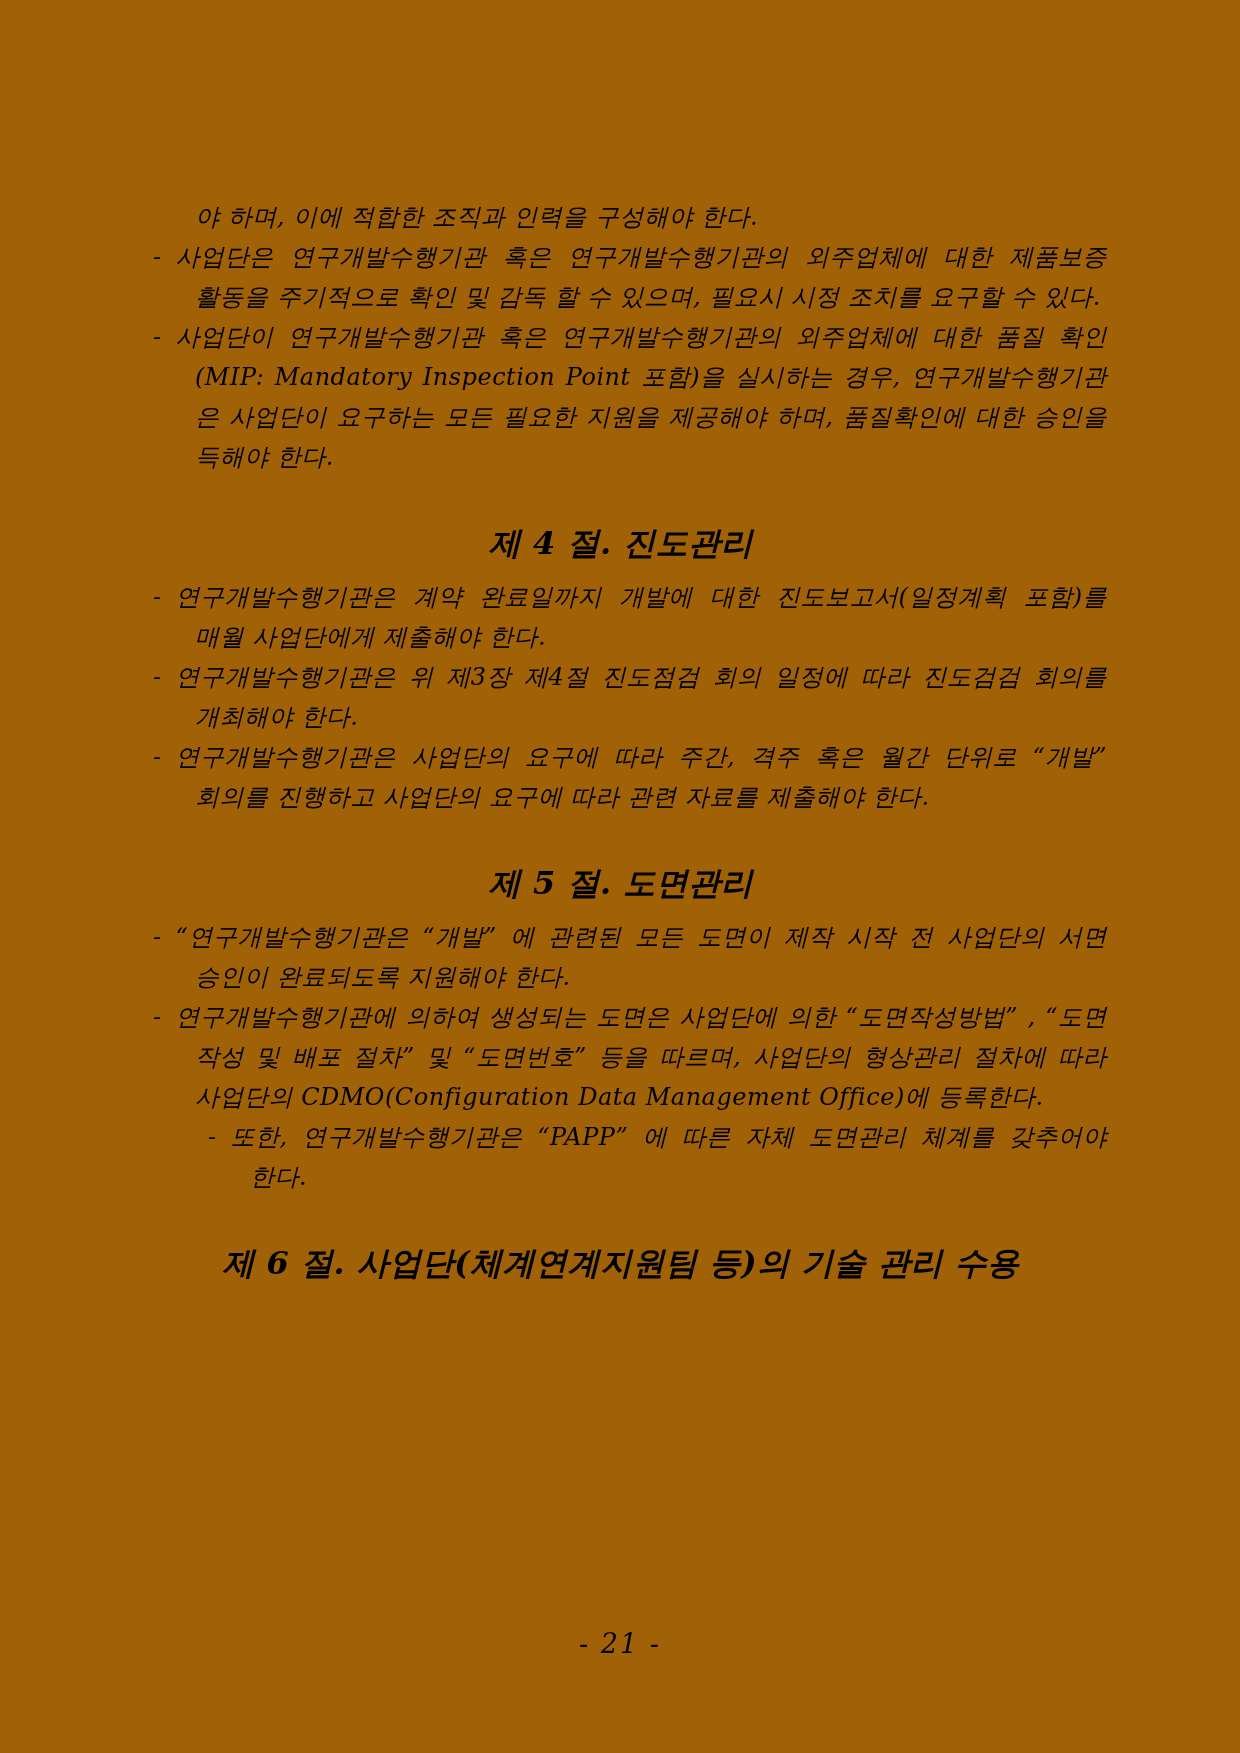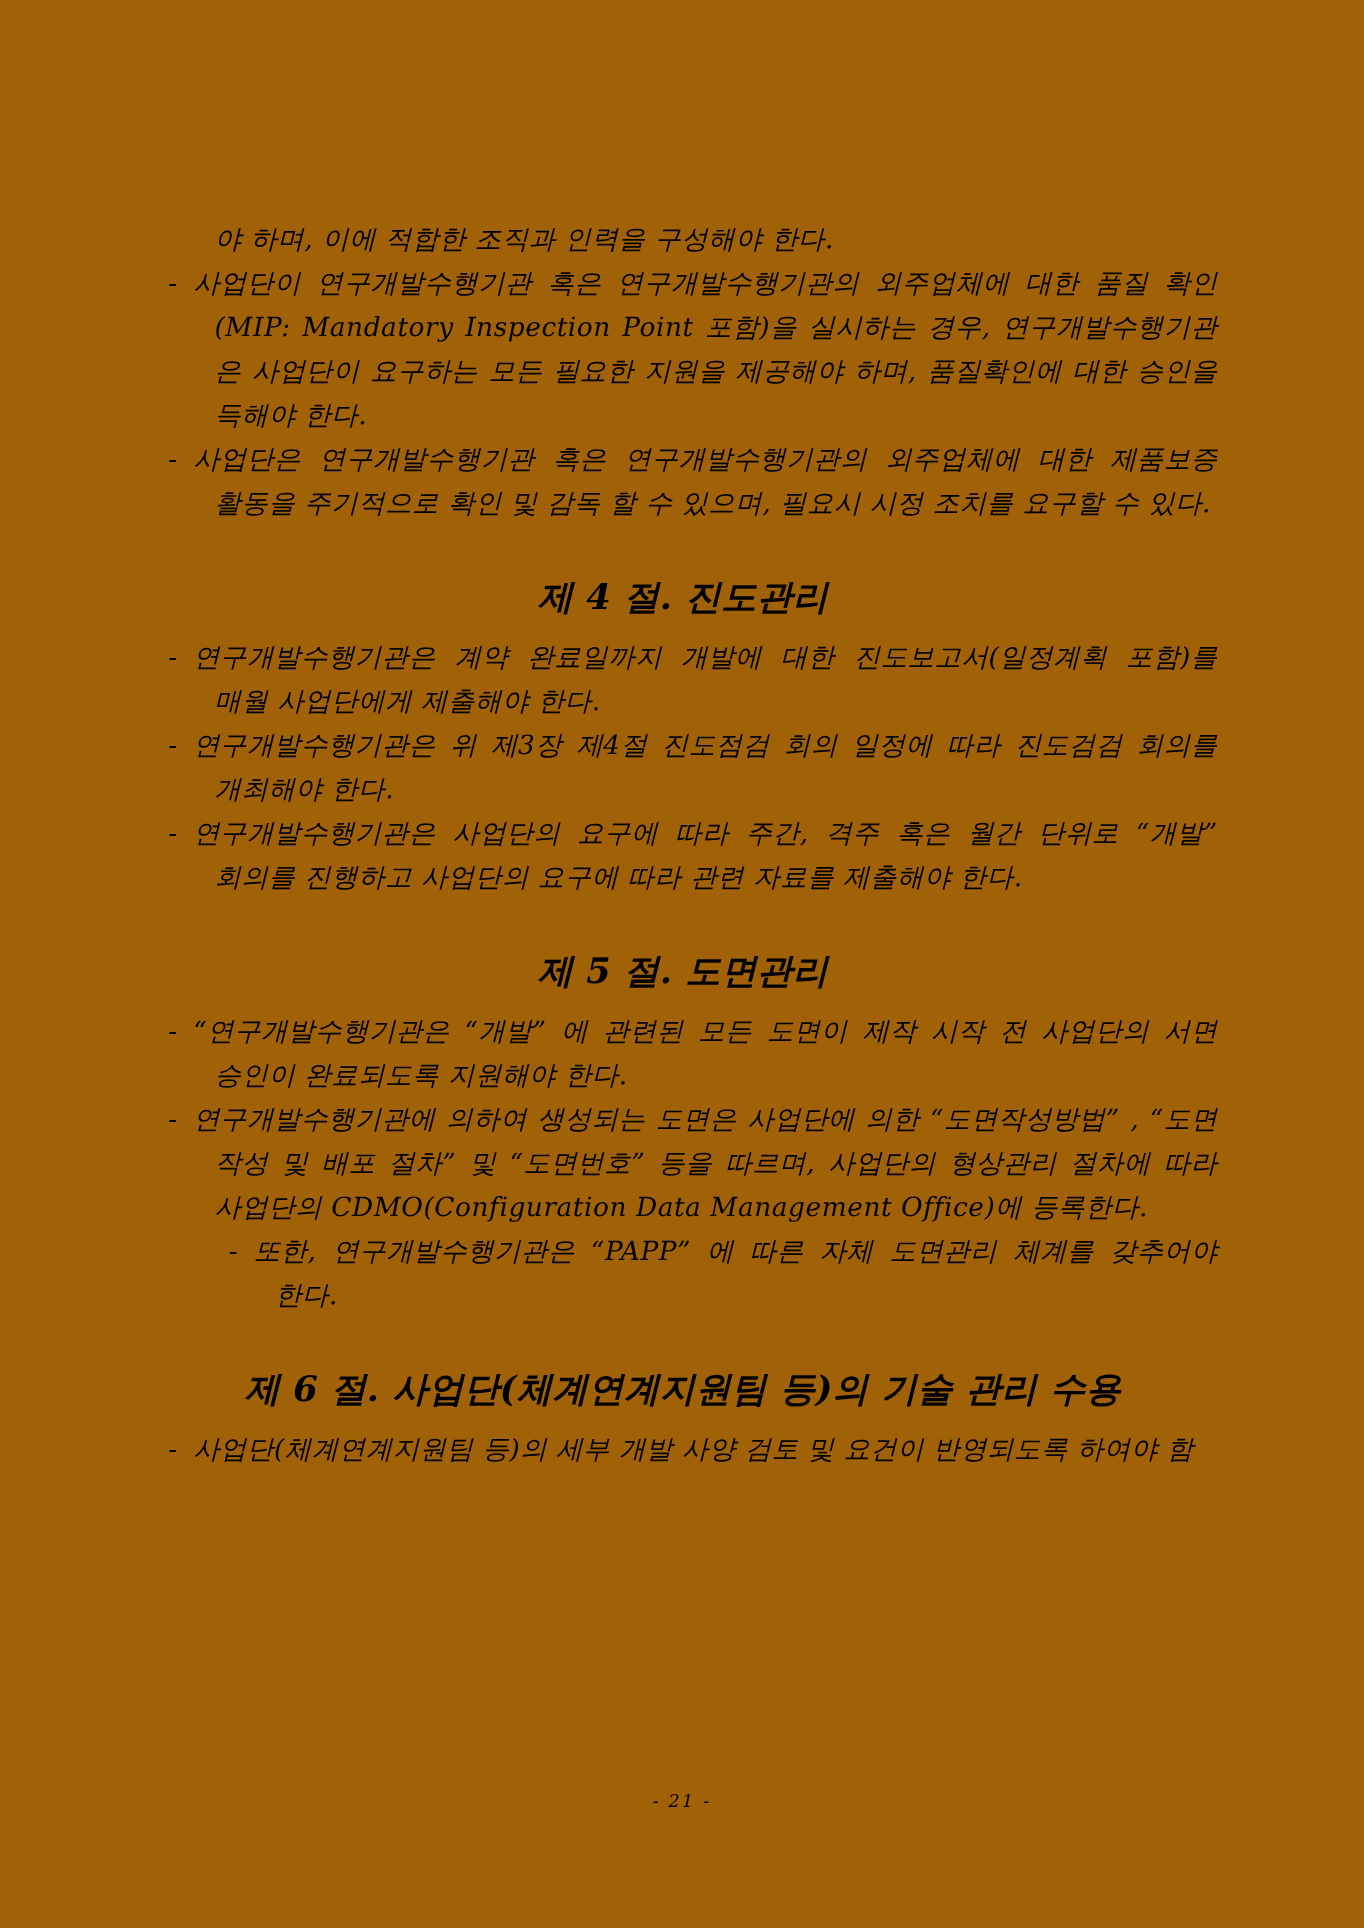--- a/index.html
+++ b/index.html
@@ -49,36 +49,36 @@
   }
   .para.cont {
     padding-left: 60px;
   }
   .footer {
     position: absolute;
     left: 0;
     right: 0;
     top: 1628px;
     text-align: center;
-    font-size: 16px;
+    font-size: 27px;
     letter-spacing: 2px;
   }
 </style>
 </head>
 <body>
 
 <div class="page">
   <div class="content" id="content">
   <section class="doc-section">
 
   <p class="para cont"><span class="ptext">야 하며, 이에 적합한 조직과 인력을 구성해야 한다.</span></p>
 
+  <p class="para bullet"><span class="dash">-</span><span class="ptext">사업단은 연구개발수행기관 혹은 연구개발수행기관의 외주업체에 대한 제품보증 활동을 주기적으로 확인 및 감독 할 수 있으며, 필요시 시정 조치를 요구할 수 있다.</span></p>
+
   <p class="para bullet"><span class="dash">-</span><span class="ptext">사업단이 연구개발수행기관  혹은 연구개발수행기관의 외주업체에 대한 품질 확인(MIP: Mandatory Inspection Point 포함)을 실시하는 경우, 연구개발수행기관 은 사업단이 요구하는 모든 필요한 지원을 제공해야 하며, 품질확인에 대한 승인을 득해야 한다.</span></p>
-
-  <p class="para bullet"><span class="dash">-</span><span class="ptext">사업단은 연구개발수행기관 혹은 연구개발수행기관의 외주업체에 대한 제품보증 활동을 주기적으로 확인 및 감독 할 수 있으며, 필요시 시정 조치를 요구할 수 있다.</span></p>
 
 </section>
 
   <section class="doc-section">
     <h2 class="section-title">제 4 절. 진도관리</h2>
 
   <p class="para bullet"><span class="dash">-</span><span class="ptext">연구개발수행기관은 계약 완료일까지 개발에 대한 진도보고서(일정계획 포함)를 매월 사업단에게 제출해야 한다.</span></p>
 
   <p class="para bullet"><span class="dash">-</span><span class="ptext">연구개발수행기관은 위 제3장 제4절 진도점검 회의 일정에 따라 진도검검 회의를 개최해야 한다.</span></p>
 
@@ -92,18 +92,17 @@
   <p class="para bullet"><span class="dash">-</span><span class="ptext">“연구개발수행기관은  “개발” 에 관련된 모든 도면이 제작 시작 전 사업단의 서면 승인이 완료되도록 지원해야 한다.</span></p>
 
   <p class="para bullet"><span class="dash">-</span><span class="ptext">연구개발수행기관에 의하여 생성되는 도면은 사업단에 의한  “도면작성방법” ,  “도면 작성 및 배포 절차”  및  “도면번호”  등을 따르며, 사업단의 형상관리 절차에 따라 사업단의 CDMO(Configuration Data Management Office)에 등록한다.</span></p>
 
   <p class="para bullet indent"><span class="dash">-</span><span class="ptext">또한, 연구개발수행기관은  “PAPP” 에 따른 자체 도면관리 체계를 갖추어야 한다.</span></p>
 </section>
 
   <section class="doc-section">
     <h2 class="section-title">제 6 절. 사업단(체계연계지원팀 등)의 기술 관리 수용</h2>
 
-  <p class="para bullet"><span class="dash">-</span><span class="ptext">사업단(체계연계지원팀 등)의 세부 개발 사양 검토 및 요건이 반영되도록 하여야 함</span></p>
 
 </section>
 </div>
   <div class="footer">- 21 -</div>
 </div>
 
 </body></html>

